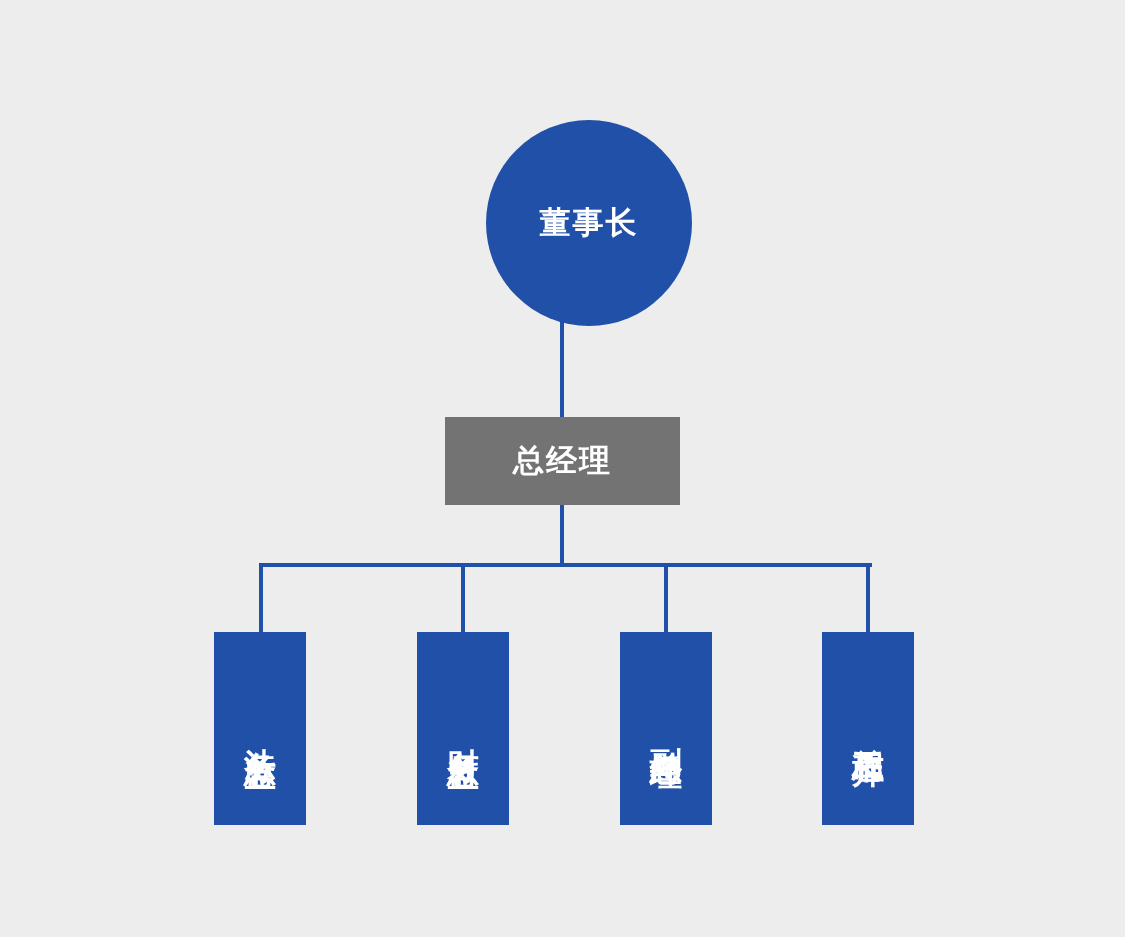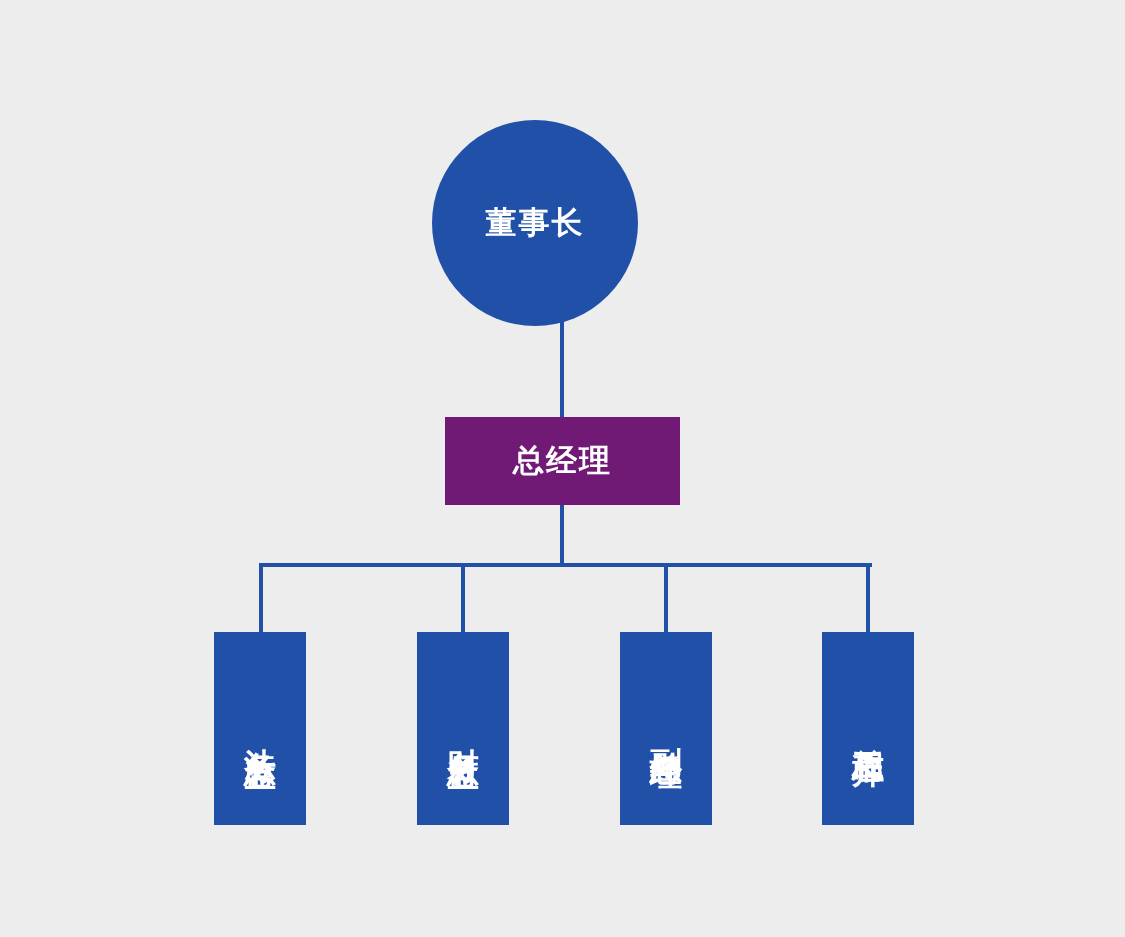--- a/index.html
+++ b/index.html
@@ -78,25 +78,25 @@
     <div class="line" style="left: 560px; top: 503px; width: 4px; height: 64px; background: rgb(33, 80, 168);"></div>
 
     <div class="line" style="left: 259px; top: 563px; width: 613px; height: 4px; background: rgb(33, 80, 168);"></div>
 
     <div class="line" style="left: 259px; top: 563px; width: 4px; height: 71px; background: rgb(33, 80, 168);"></div>
     <div class="line" style="left: 461px; top: 563px; width: 4px; height: 71px; background: rgb(33, 80, 168);"></div>
     <div class="line" style="left: 664px; top: 563px; width: 4px; height: 71px; background: rgb(33, 80, 168);"></div>
     <div class="line" style="left: 866px; top: 563px; width: 4px; height: 71px; background: rgb(33, 80, 168);"></div>
   </div>
 
-  <div class="node node-circle" style="left: 432px; top: 120px; width: 206px; height: 206px; background: rgb(33, 80, 168);">
+  <div class="node node-circle" style="left: 486px; top: 120px; width: 206px; height: 206px; background: rgb(33, 80, 168);">
     <span class="node-label label-root">董事长</span>
   </div>
 
-  <div class="node" style="left: 445px; top: 417px; width: 235px; height: 88px; background: #701a75;">
+  <div class="node" style="left: 445px; top: 417px; width: 235px; height: 88px; background: #737373;">
     <span class="node-label label-second">总经理</span>
   </div>
 
   <div class="node" style="left: 214px; top: 632px; width: 92px; height: 193px; background: rgb(33, 80, 168);">
     <span class="node-label label-vertical">法务总监</span>
   </div>
 
   <div class="node" style="left: 417px; top: 632px; width: 92px; height: 193px; background: rgb(33, 80, 168);">
     <span class="node-label label-vertical">财务总监</span>
   </div>

